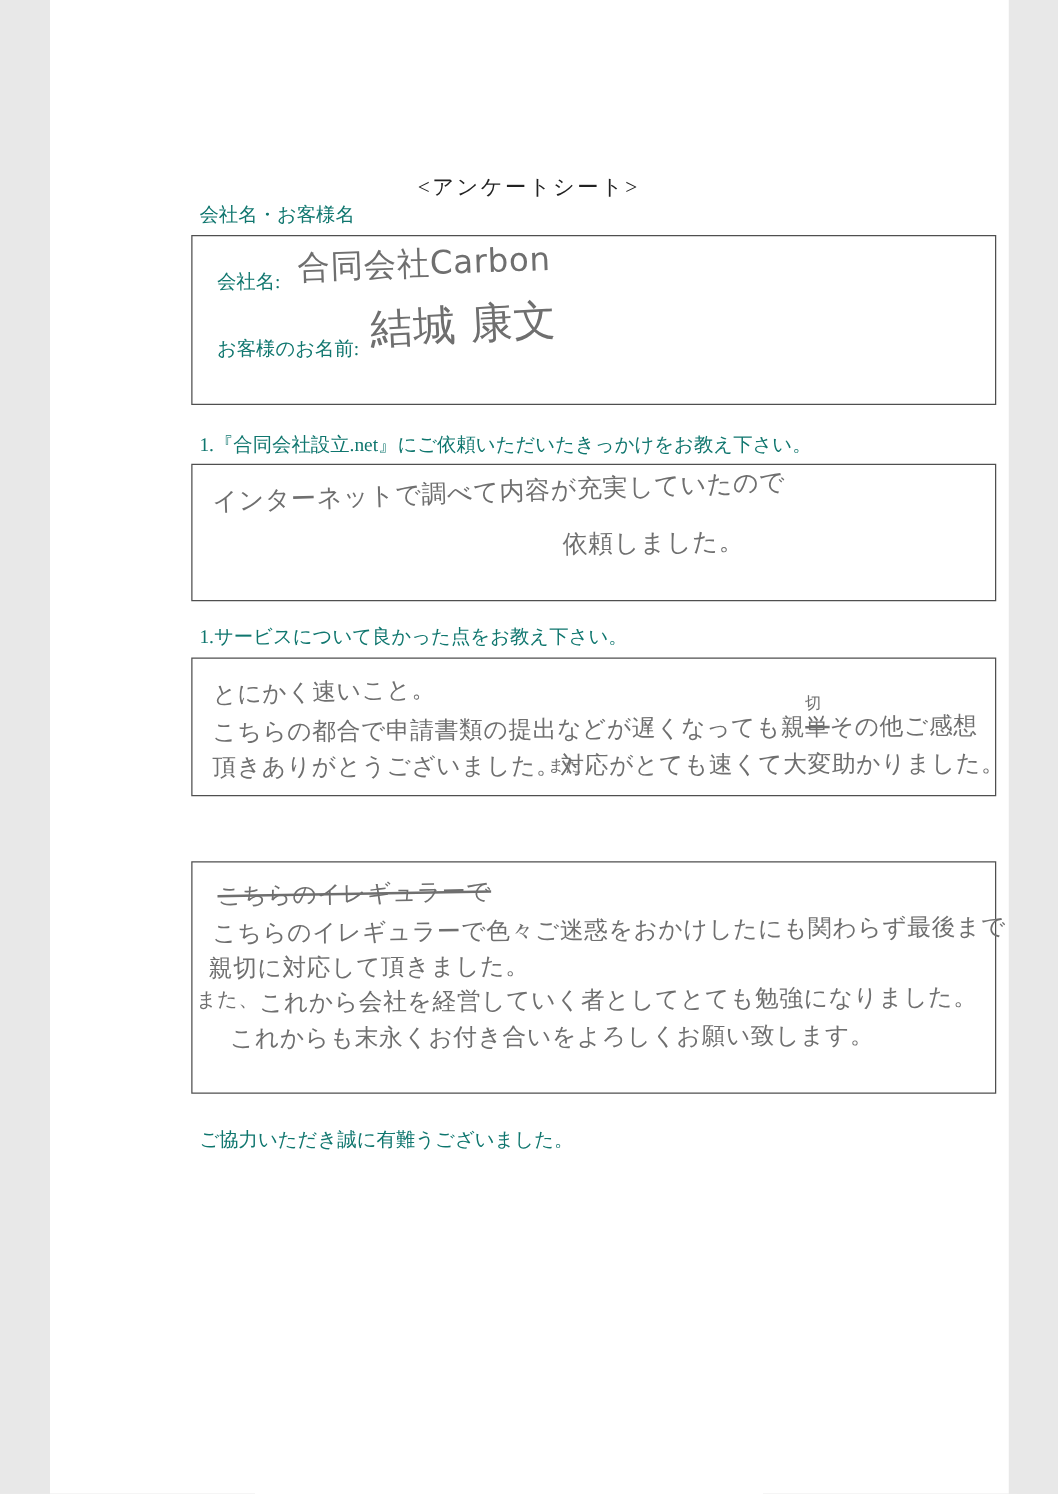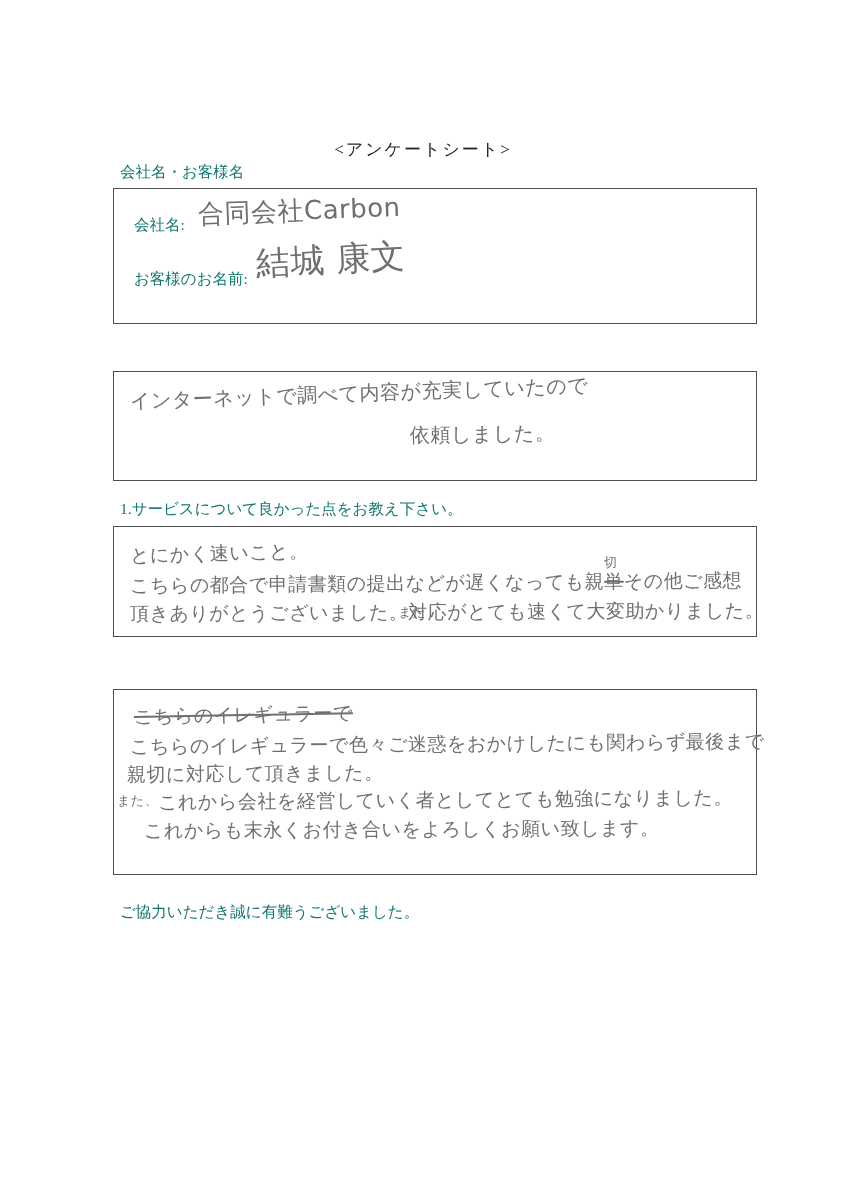--- a/index.html
+++ b/index.html
@@ -1,18 +1,18 @@
 <!DOCTYPE html>
 <html><head>
 <meta charset="utf-8">
 <style>
   html,body { margin:0; padding:0; background:#e8e8e8; }
   .page {
     position: relative;
-    width: 846px;
+    width: 767px;
     height: 1195px;
     margin: 0 auto;
     background: #ffffff;
     font-family: "Liberation Serif", "DejaVu Serif", serif;
     color: #222222;
     overflow: hidden;
   }
   .print { position: absolute; white-space: nowrap; color: #0f766e; }
   .title {
     position: absolute;
@@ -42,21 +42,21 @@
   .struckline { text-decoration: line-through; text-decoration-thickness: 1.5px; }
   .corr { position: relative; display: inline-block; }
   .corr .above {
     position: absolute;
     top: -15px; left: 0;
     font-size: 13px;
     white-space: nowrap;
   }
   .corr.insert { width: 0; }
   .corr.insert .above { left: -10px; }
-  .marginal { font-size: 13px; vertical-align: 4px; }
+  .marginal { font-size: 16px; vertical-align: 4px; }
   .footer {
     position: absolute;
     right: 106px;
     top: 924px;
     text-align: right;
   }
   .footer div { margin-bottom: 8px; font-size: 15.5px; white-space: nowrap; }
   .footer .office { font-size: 17.5px; margin-bottom: 10px; }
 </style>
 </head>
@@ -68,20 +68,21 @@
 
   <div class="print label" style="left:120px; top:162px;">会社名・お客様名</div>
 
   <div class="box" style="top:188px; height:134px;">
     <div class="print label" style="left:20px; top:26px;">会社名:</div>
     <div class="hw" style="left:84px; top:8px; font-size:26px; transform:rotate(-2deg);">合同会社Carbon</div>
     <div class="print label" style="left:20px; top:80px;">お客様のお名前:</div>
     <div class="hw" style="left:142px; top:52px; font-size:34px; transform:rotate(-3deg);">結城 康文</div>
   </div>
 
+  <div class="print label" style="left:120px; top:346px;">1.『合同会社設立.net』にご依頼いただいたきっかけをお教え下さい。</div>
   <div class="box" style="top:371px; height:108px;">
     <div class="hw" style="left:16px; top:16px; font-size:20px; transform:rotate(-2deg);">インターネットで調べて内容が充実していたので</div>
     <div class="hw" style="left:296px; top:50px; font-size:20px; transform:rotate(-1deg);">依頼しました。</div>
   </div>
 
   <div class="print label" style="left:120px; top:499px;">1.サービスについて良かった点をお教え下さい。</div>
   <div class="box" style="top:526px; height:109px;">
     <div class="hw hw-line" style="left:16px; top:16px; transform:rotate(-1.5deg);">とにかく速いこと。</div>
     <div class="hw hw-line" style="left:16px; top:46px; transform:rotate(-0.5deg);">
       <span>こちらの都合で申請書類の提出などが遅くなっても親</span><span class="corr"><span class="above">切</span><span class="struck">単</span></span><span>その他ご感想</span>

